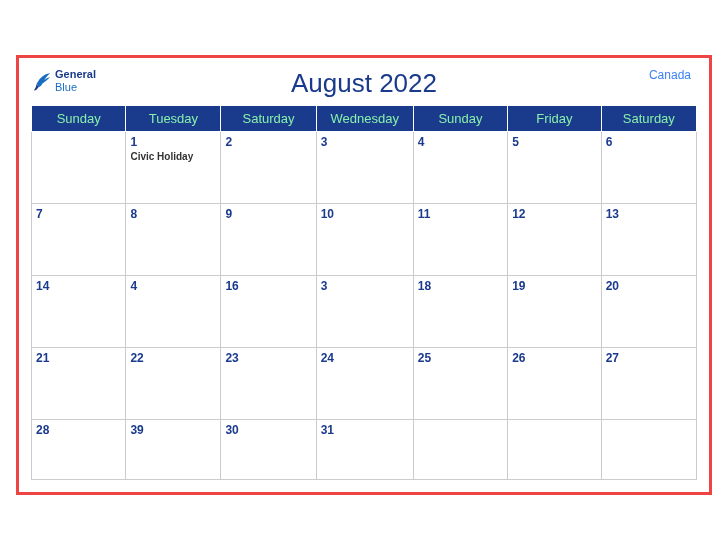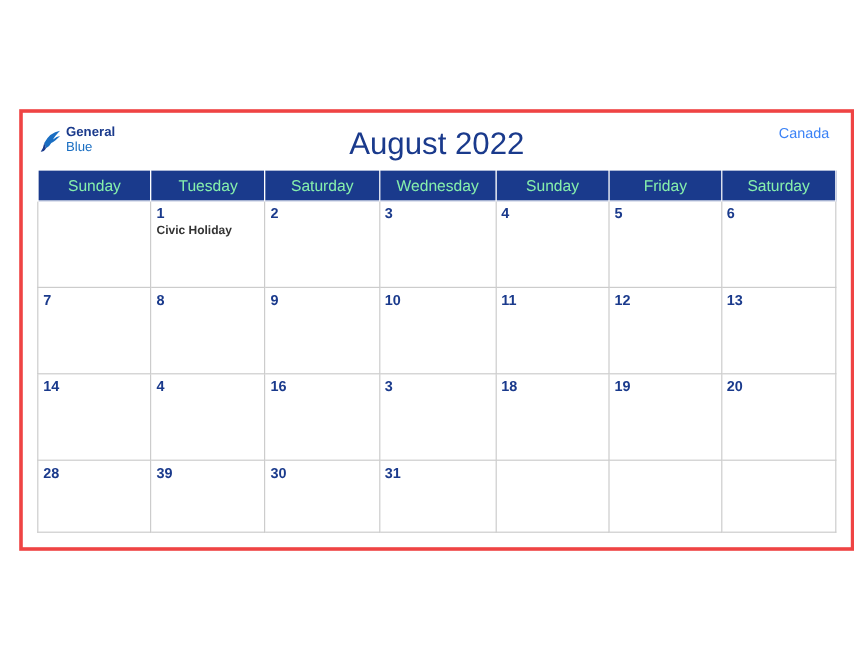--- a/index.html
+++ b/index.html
@@ -194,20 +194,43 @@
           <td>
             <span class="day-number">18</span>
           </td>
           <td>
             <span class="day-number">19</span>
           </td>
           <td>
             <span class="day-number">20</span>
           </td>
         </tr>
+        <tr>
+          <td>
+            <span class="day-number">21</span>
+          </td>
+          <td>
+            <span class="day-number">22</span>
+          </td>
+          <td>
+            <span class="day-number">23</span>
+          </td>
+          <td>
+            <span class="day-number">24</span>
+          </td>
+          <td>
+            <span class="day-number">25</span>
+          </td>
+          <td>
+            <span class="day-number">26</span>
+          </td>
+          <td>
+            <span class="day-number">27</span>
+          </td>
+        </tr>
         <tr class="last-row">
           <td>
             <span class="day-number">28</span>
           </td>
           <td>
             <span class="day-number">39</span>
           </td>
           <td>
             <span class="day-number">30</span>
           </td>

